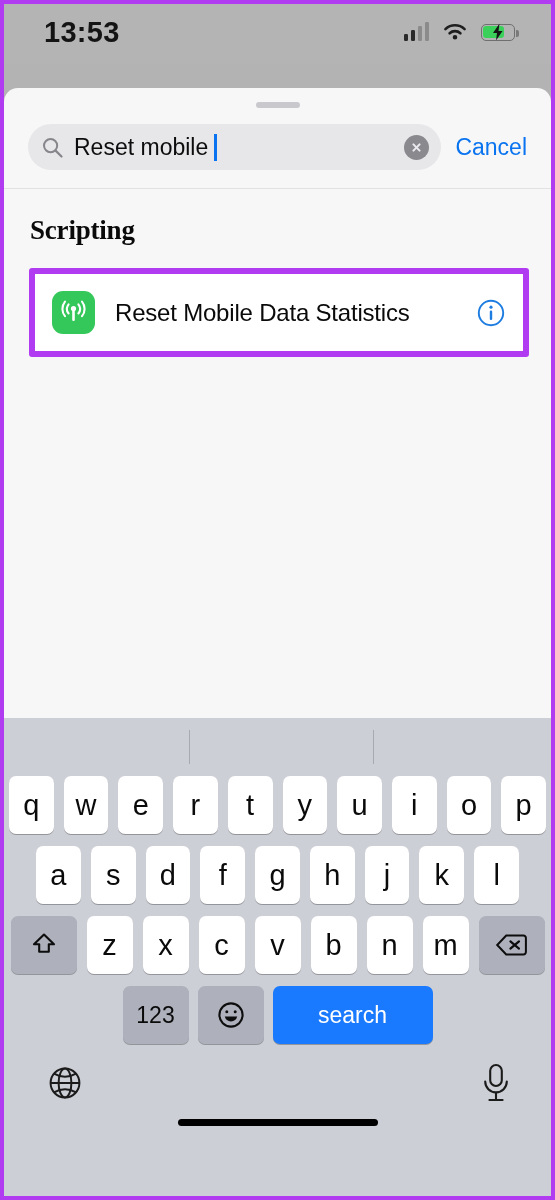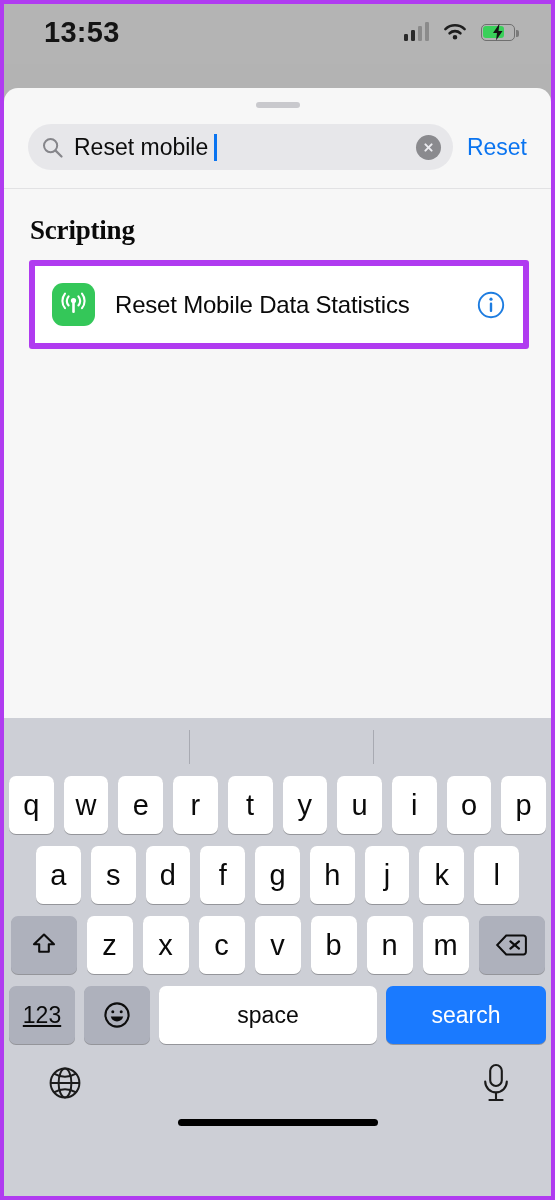--- a/index.html
+++ b/index.html
@@ -151,21 +151,21 @@
   .results { padding: 0; }
   .section-title {
     font-size: 27px;
     font-weight: 700;
     color: #0a0a0a;
     padding: 26px 0 10px 26px;
     letter-spacing: -0.2px;
     font-family: Liberation Serif, serif;
   }
   .highlight-box {
-    margin: 4px 22px 0 25px;
+    margin: 12px 22px 0 25px;
     border: 6px solid #b03bf0;
     border-radius: 3px;
   }
   .result-row {
     background: #ffffff;
     display: flex;
     align-items: center;
     padding: 17px 18px 17px 17px;
     gap: 20px;
   }
@@ -235,21 +235,21 @@
   .krow3 { padding: 0 5px; gap: 10px; }
   .krow3 .key { width: 46px; }
   .key.fn {
     background: #aeb1bc;
     box-shadow: 0 1px 0 rgba(0,0,0,0.28);
   }
   .key.shift { width: 66px; }
   .key.back { width: 66px; }
 
   .krow4 { padding: 0 5px; gap: 9px; margin-bottom: 0; }
-  .key.num { width: 66px; font-size: 23px; text-decoration: underline; }
+  .key.num { width: 66px; font-size: 23px; }
   .key.emoji { width: 66px; }
   .key.space { flex: 1; font-size: 23px; }
   .key.search {
     width: 160px;
     background: #1a7aff;
     color: #ffffff;
     font-size: 23px;
   }
 
   .kbbottom {
@@ -312,21 +312,21 @@
           <span>Reset mobile</span>
           <span class="caret"></span>
         </div>
         <div class="clearbtn">
           <svg width="13" height="13" viewBox="0 0 13 13">
             <line x1="3.4" y1="3.4" x2="9.6" y2="9.6" stroke="#ececf0" stroke-width="2" stroke-linecap="round"></line>
             <line x1="9.6" y1="3.4" x2="3.4" y2="9.6" stroke="#ececf0" stroke-width="2" stroke-linecap="round"></line>
           </svg>
         </div>
       </div>
-      <div class="cancel">Reset</div>
+      <div class="cancel">Cancel</div>
     </div>
 
     <div class="results">
       <div class="section-title">Scripting</div>
 
       <div class="highlight-box">
         <div class="result-row">
           <div class="app-icon">
             <svg width="27" height="27" viewBox="0 0 27 27">
               <rect x="12.2" y="10" width="2.6" height="12" rx="1.2" fill="#ffffff"></rect>
@@ -404,21 +404,20 @@
       <div class="krow krow4">
         <div class="key fn num">123</div>
         <div class="key fn emoji">
           <svg width="30" height="30" viewBox="0 0 30 30">
             <circle cx="15" cy="15" r="11.6" fill="none" stroke="#0d0d0d" stroke-width="2.1"></circle>
             <circle cx="10.8" cy="11.8" r="1.5" fill="#0d0d0d"></circle>
             <circle cx="19.2" cy="11.8" r="1.5" fill="#0d0d0d"></circle>
             <path d="M8.8 16.6h12.4a6.4 6.4 0 01-12.4 0z" fill="#0d0d0d"></path>
           </svg>
         </div>
-        <div class="key space">space</div>
         <div class="key search">search</div>
       </div>
 
       <div class="kbbottom">
         <svg width="42" height="42" viewBox="0 0 42 42">
           <circle cx="21" cy="21" r="14.4" fill="none" stroke="#1b1b1b" stroke-width="2"></circle>
           <ellipse cx="21" cy="21" rx="6.4" ry="14.4" fill="none" stroke="#1b1b1b" stroke-width="2"></ellipse>
           <line x1="6.6" y1="21" x2="35.4" y2="21" stroke="#1b1b1b" stroke-width="2"></line>
           <path d="M10 11.6a22 22 0 0022 0" fill="none" stroke="#1b1b1b" stroke-width="2"></path>
           <path d="M10 30.4a22 22 0 0122 0" fill="none" stroke="#1b1b1b" stroke-width="2"></path>

